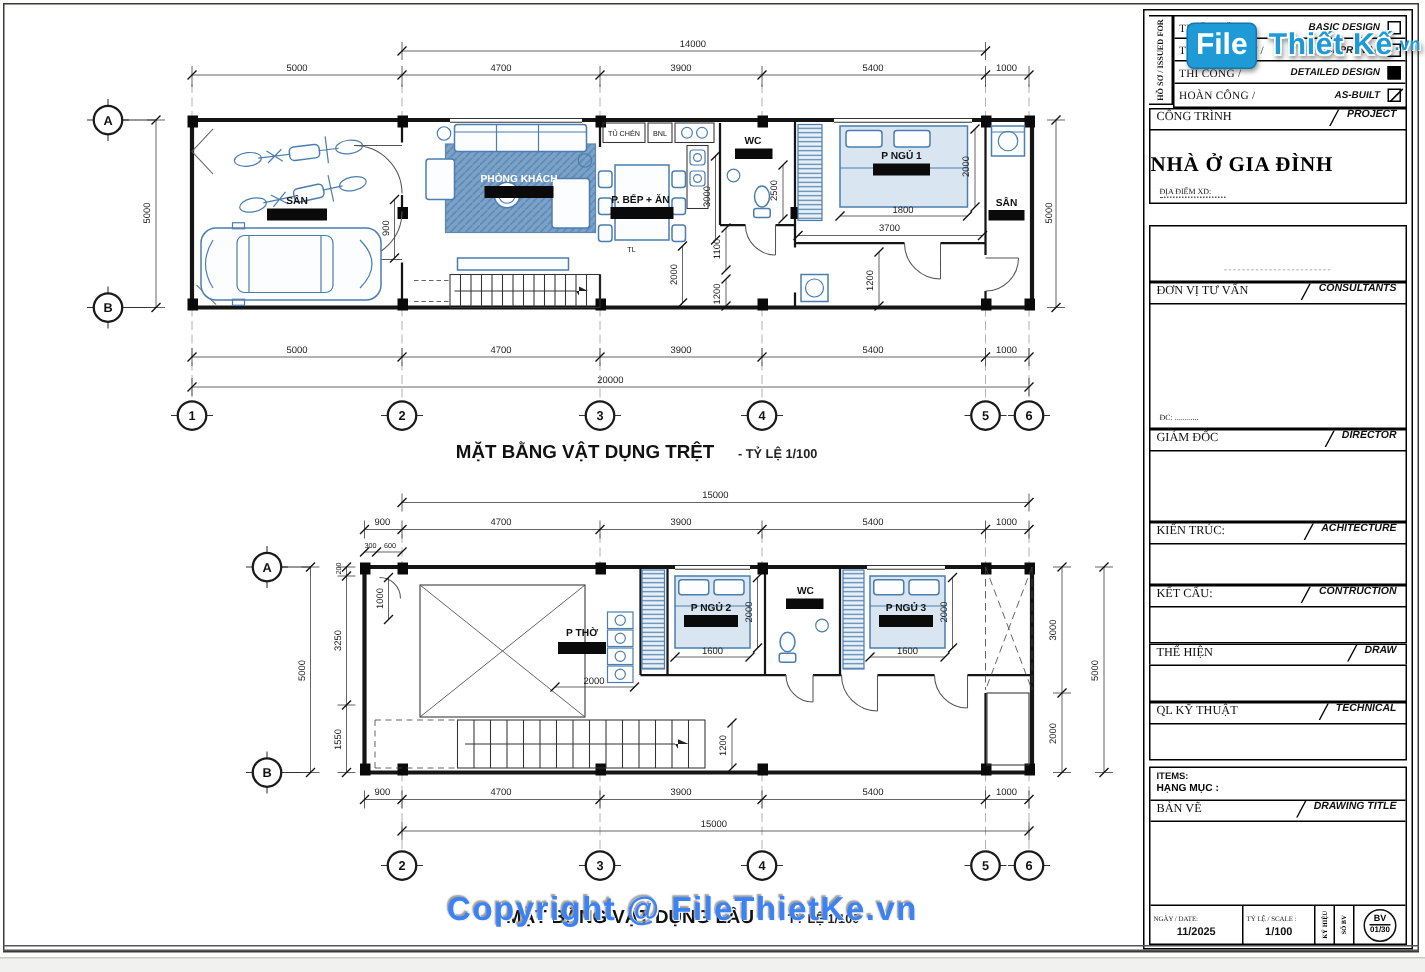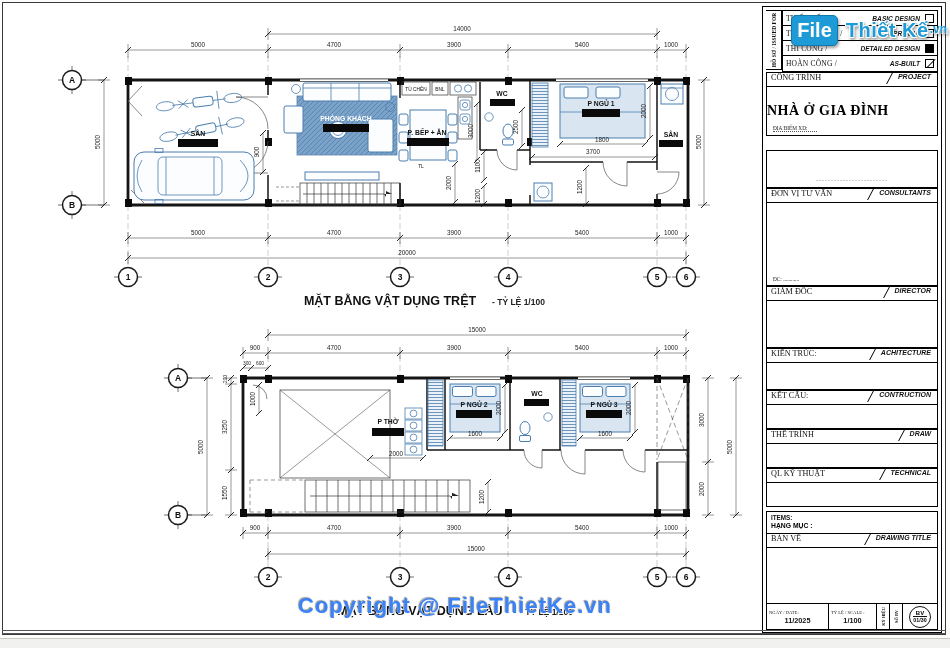--- a/index.html
+++ b/index.html
@@ -555,21 +555,21 @@
     <div class="sec" style="top:383px">
       <div class="lblrow">
           <span class="lvn">KẾT CẤU:</span>
           <span class="slash"></span>
           <span class="len">CONTRUCTION</span>
         </div>
     </div>
     <div class="sec" style="top:397px;height:25px"></div>
     <div class="sec" style="top:422px">
       <div class="lblrow">
-          <span class="lvn">THỂ TRÌNH</span>
+          <span class="lvn">THỂ HIỆN</span>
           <span class="slash"></span>
           <span class="len">DRAW</span>
         </div>
     </div>
     <div class="sec" style="top:436px;height:25px"></div>
     <div class="sec" style="top:461px">
       <div class="lblrow">
           <span class="lvn">QL KỸ THUẬT</span>
           <span class="slash"></span>
           <span class="len">TECHNICAL</span>

